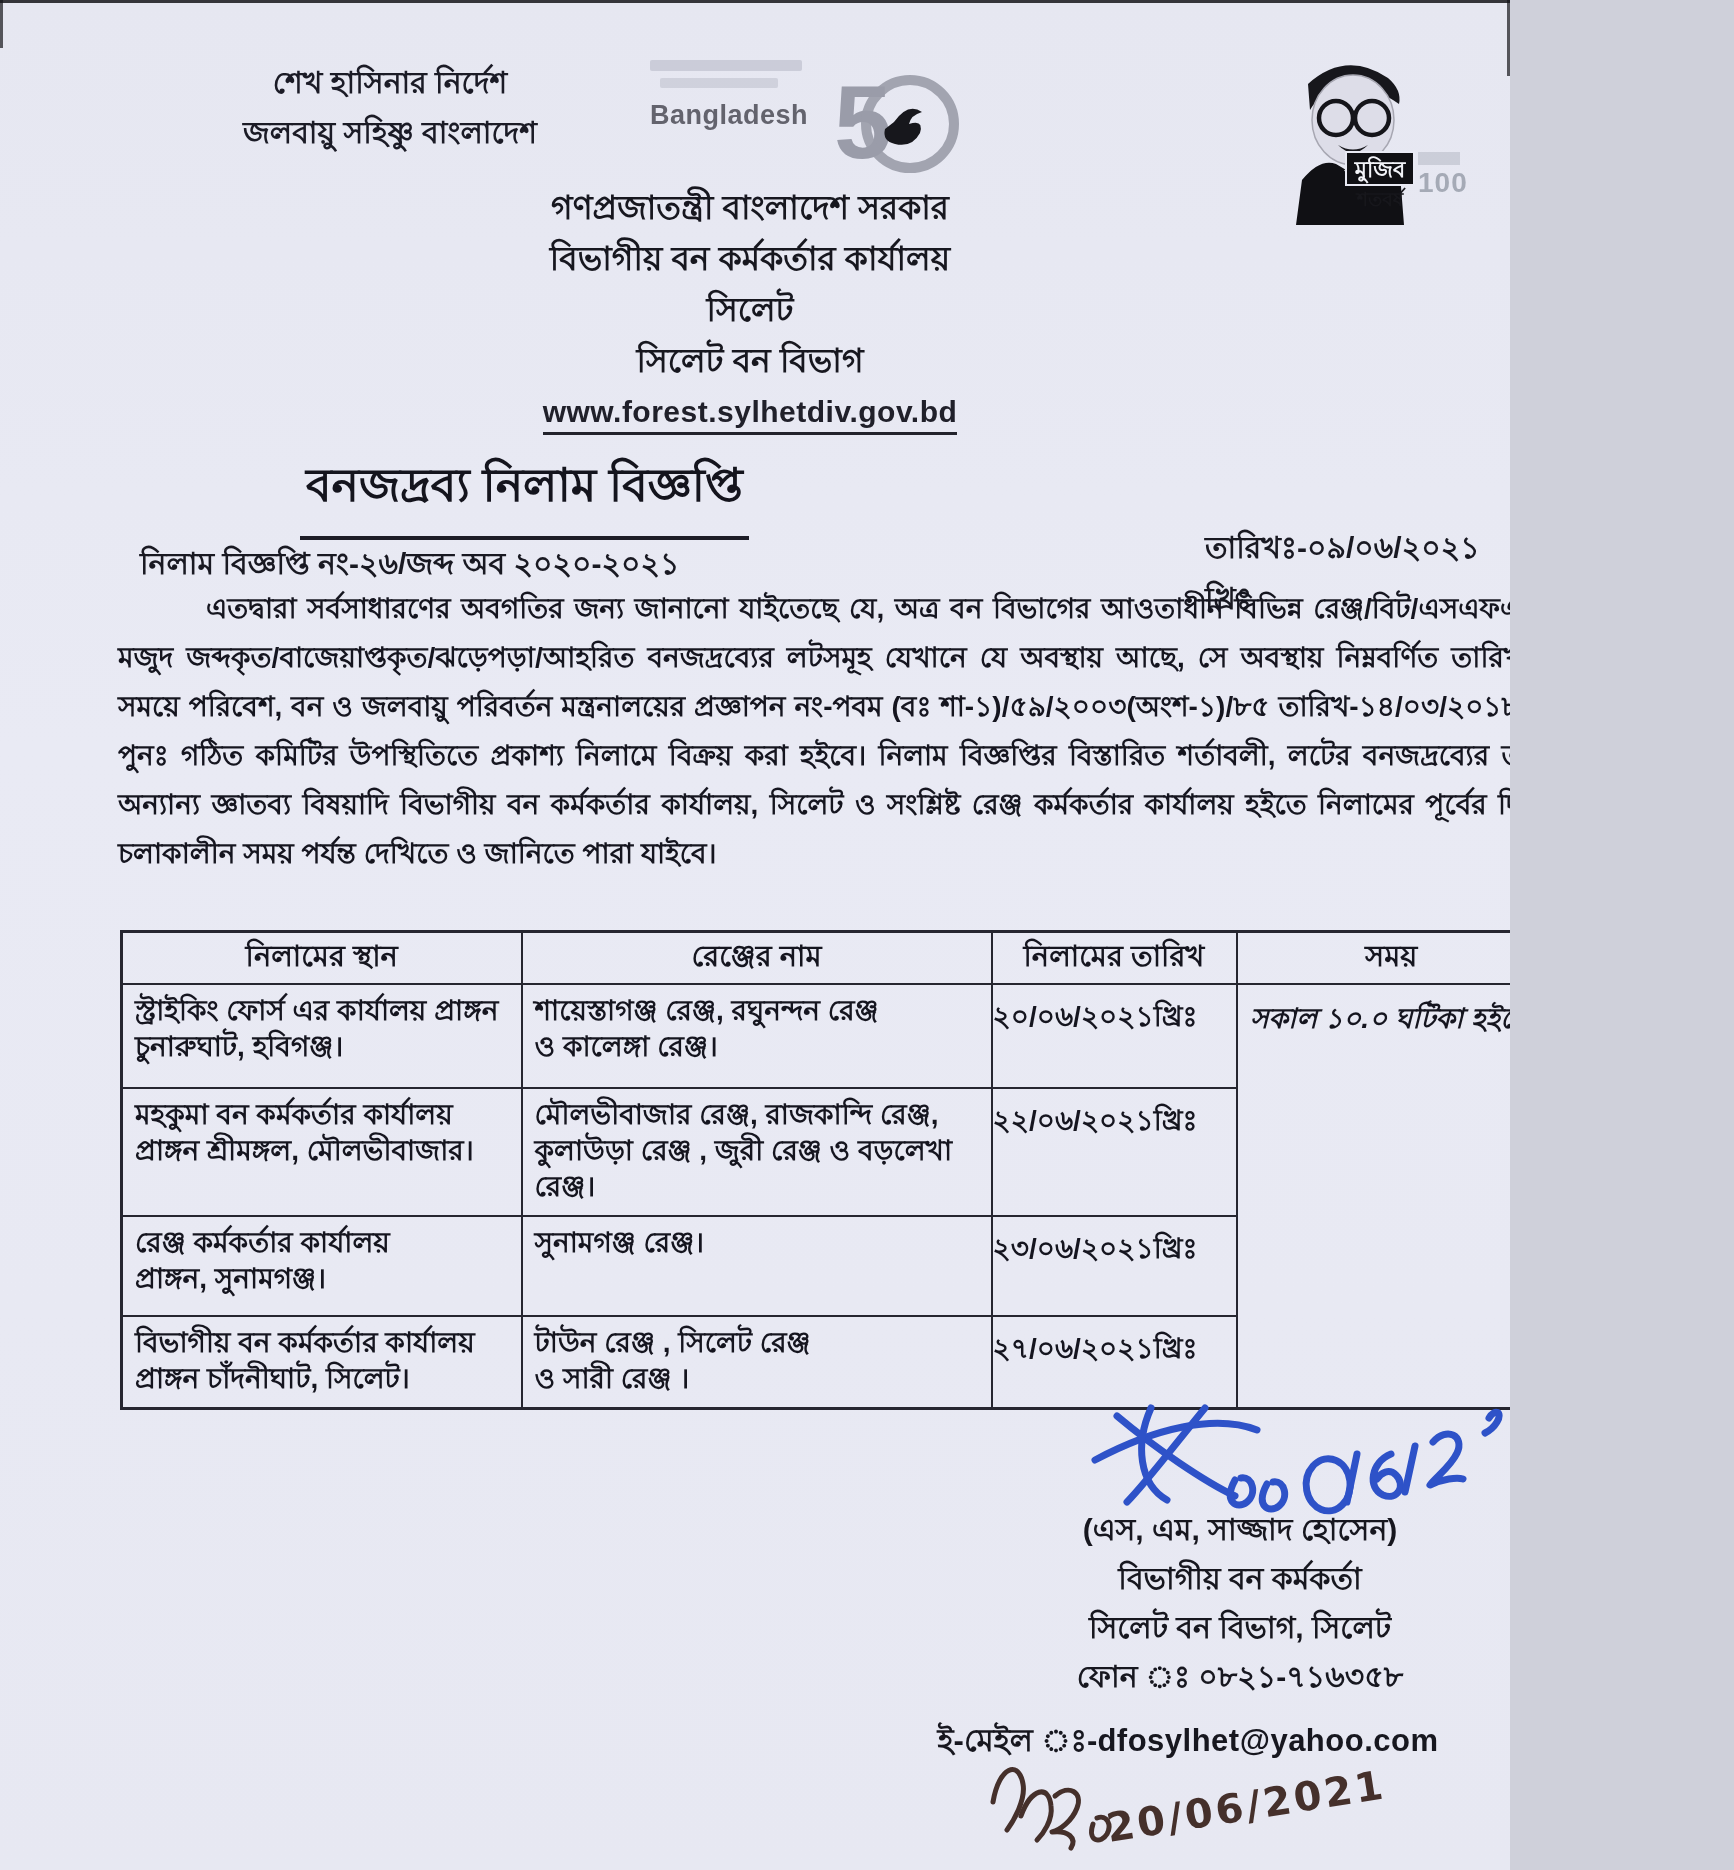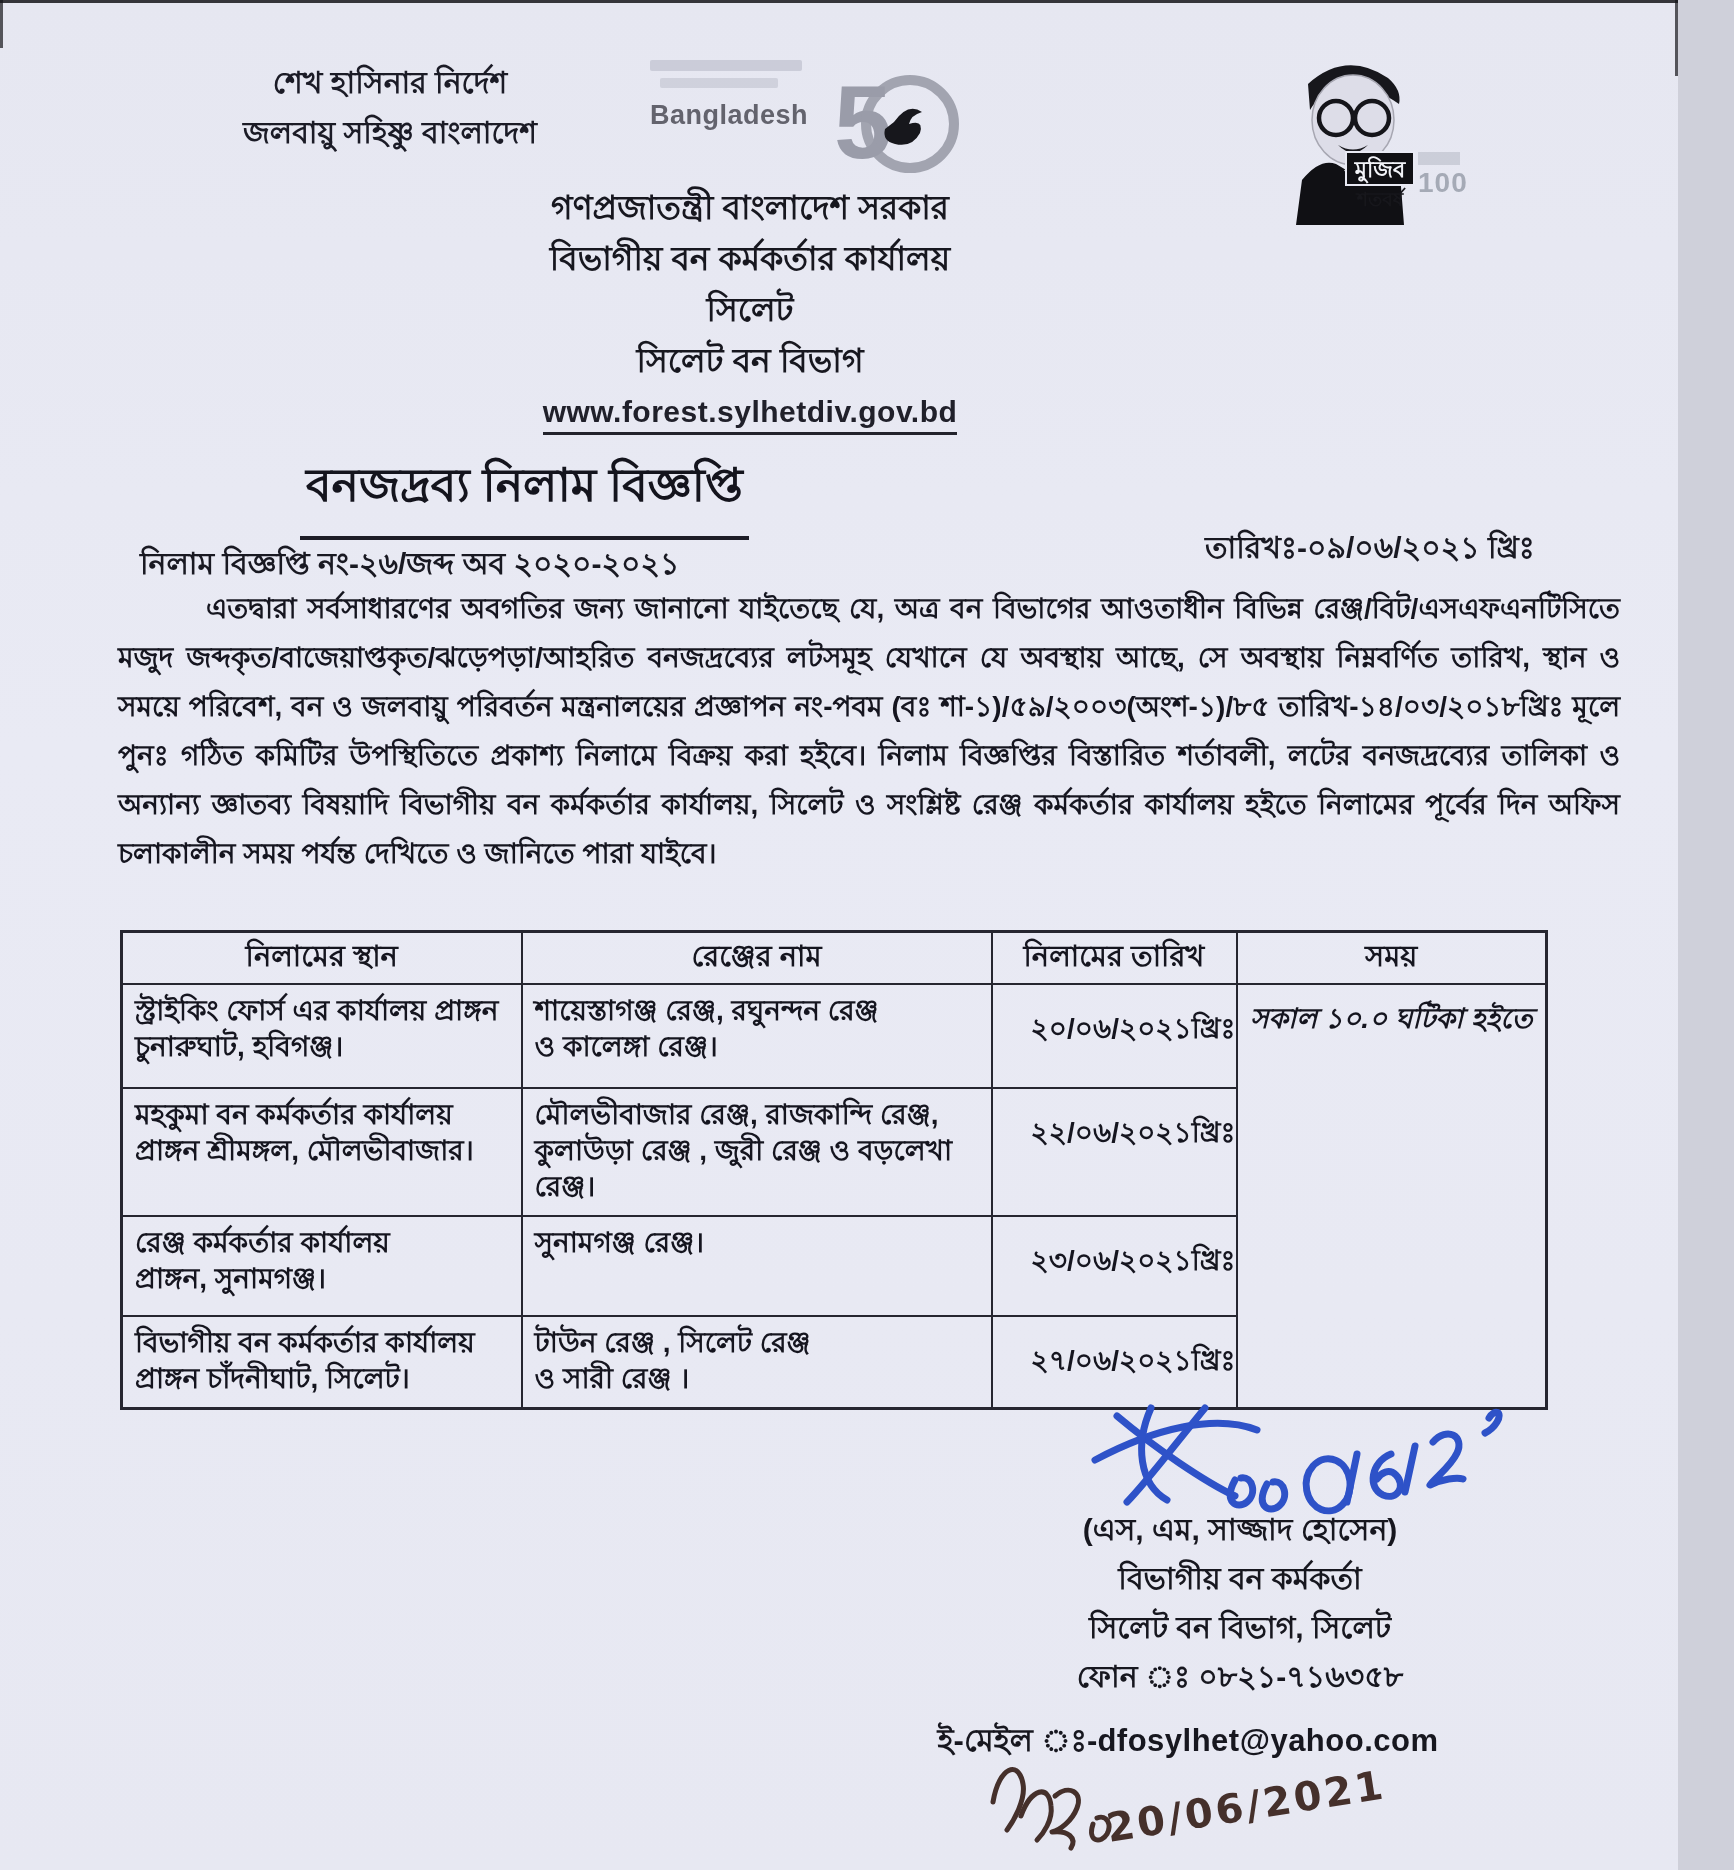--- a/index.html
+++ b/index.html
@@ -5,21 +5,21 @@
   :root{
     --paper:#e8e9f3;
     --ink:#1a1a24;
     --border:#262630;
     --blue:#2e52c8;
     --darksig:#45302b;
   }
   *{margin:0;padding:0;box-sizing:border-box;}
   body{background:#cfd0da;font-family:"Liberation Sans","DejaVu Sans",sans-serif;}
   .page{
-    position:relative;width:1678px;height:1870px;overflow:hidden;
+    position:relative;width:1510px;height:1870px;overflow:hidden;
     background:linear-gradient(180deg,#e6e7f1 0%,#e9eaf4 40%,#e7e8f2 100%);
     color:var(--ink);
   }
   .abs{position:absolute;}
   
   .scan-top{left:0;top:0;width:100%;height:3px;background:#15151a;opacity:.85;}
   .scan-left{left:0;top:0;width:3px;height:48px;background:#15151a;opacity:.7;}
   .scan-right{right:0;top:0;width:3px;height:76px;background:#15151a;opacity:.7;}
   
   .slogan{left:225px;top:58px;width:330px;text-align:center;font-size:30px;font-weight:700;line-height:50px;color:#1b1b26;}
@@ -35,21 +35,21 @@
   .bodytext{left:118px;top:584px;width:1502px;font-size:28px;line-height:49px;
     text-align:justify;text-indent:88px;font-weight:600;color:#15151f;}
   
   table.auction{position:absolute;left:120px;top:930px;width:1425px;border-collapse:collapse;
     border:3px solid var(--border);table-layout:fixed;}
   table.auction th,table.auction td{border:2px solid var(--border);font-size:28px;color:#15151f;}
   table.auction th{height:52px;font-weight:700;text-align:center;font-size:29px;}
   td.loc,td.rng{vertical-align:top;padding:8px 12px 10px 12px;font-weight:600;}
   .cellflex{height:100%;display:flex;flex-direction:column;justify-content:space-between;}
   .cellflex .ln{line-height:36px;}
-  td.dt{vertical-align:top;text-align:right;padding-top:22px;font-weight:600;}
+  td.dt{vertical-align:top;text-align:left;padding-top:10px;font-weight:600;}
   td.tm{vertical-align:top;text-align:center;padding-top:12px;font-weight:600;font-style:italic;}
   
   .sigblue{left:1085px;top:1396px;}
   .sigblock{left:950px;top:1505px;width:580px;text-align:center;font-size:30px;font-weight:700;line-height:49px;color:#17171f;}
   .sigblock .email-row{transform:translateX(-52px);font-size:31px;margin-top:15px;}
   .sigblock .email-latin{font-weight:700;letter-spacing:.5px;}
   .sigdark{left:975px;top:1738px;}
   
   .bd50{left:638px;top:50px;}
   .mujib{left:1250px;top:40px;}

